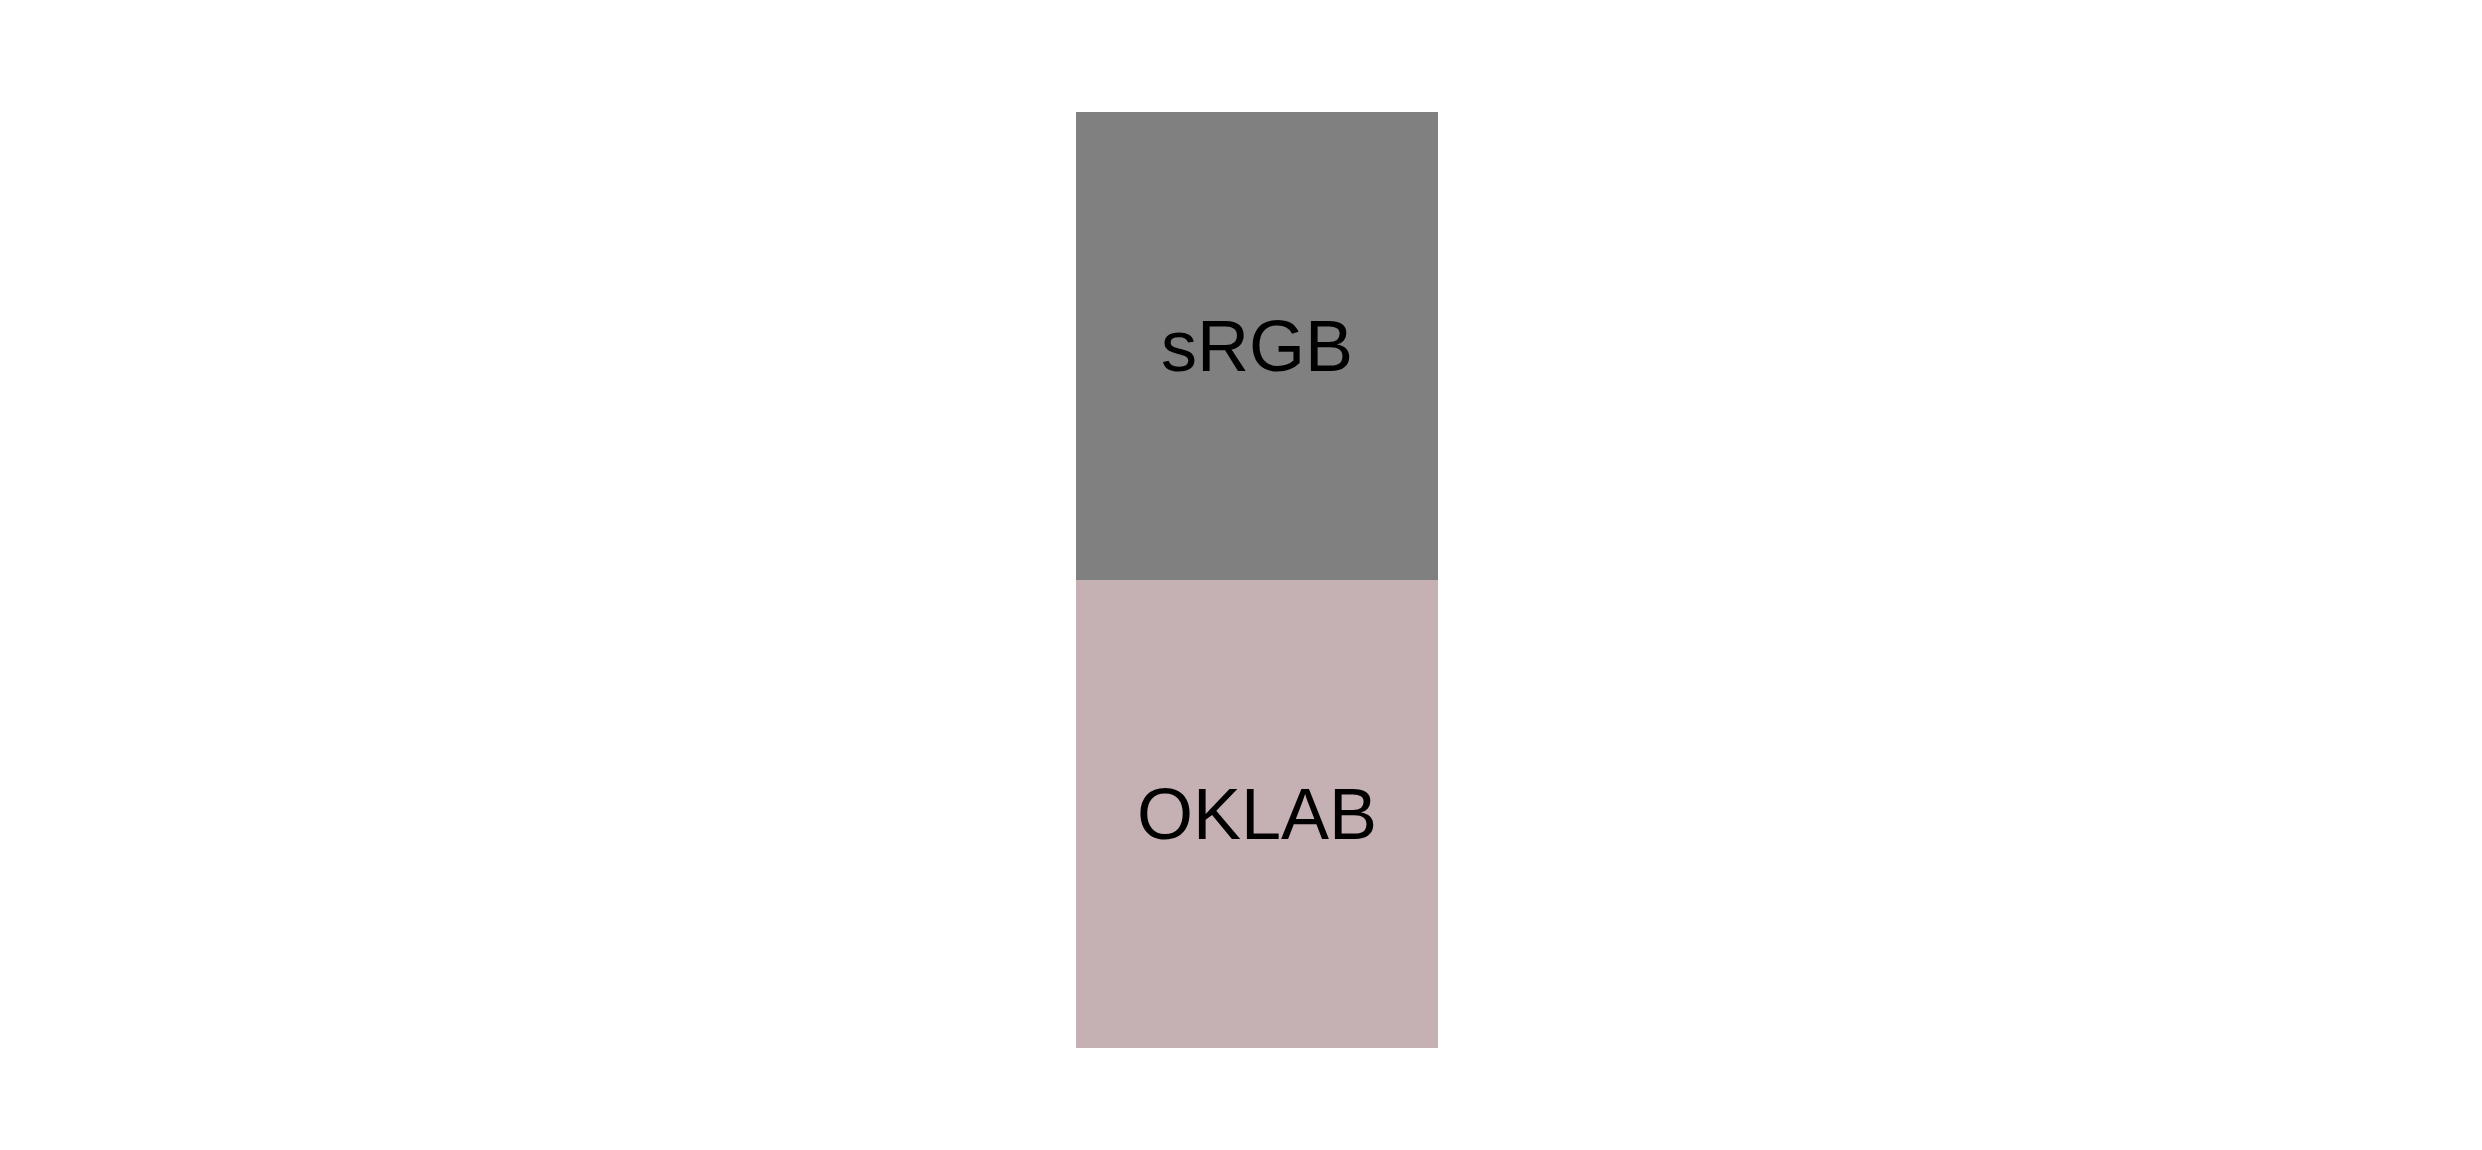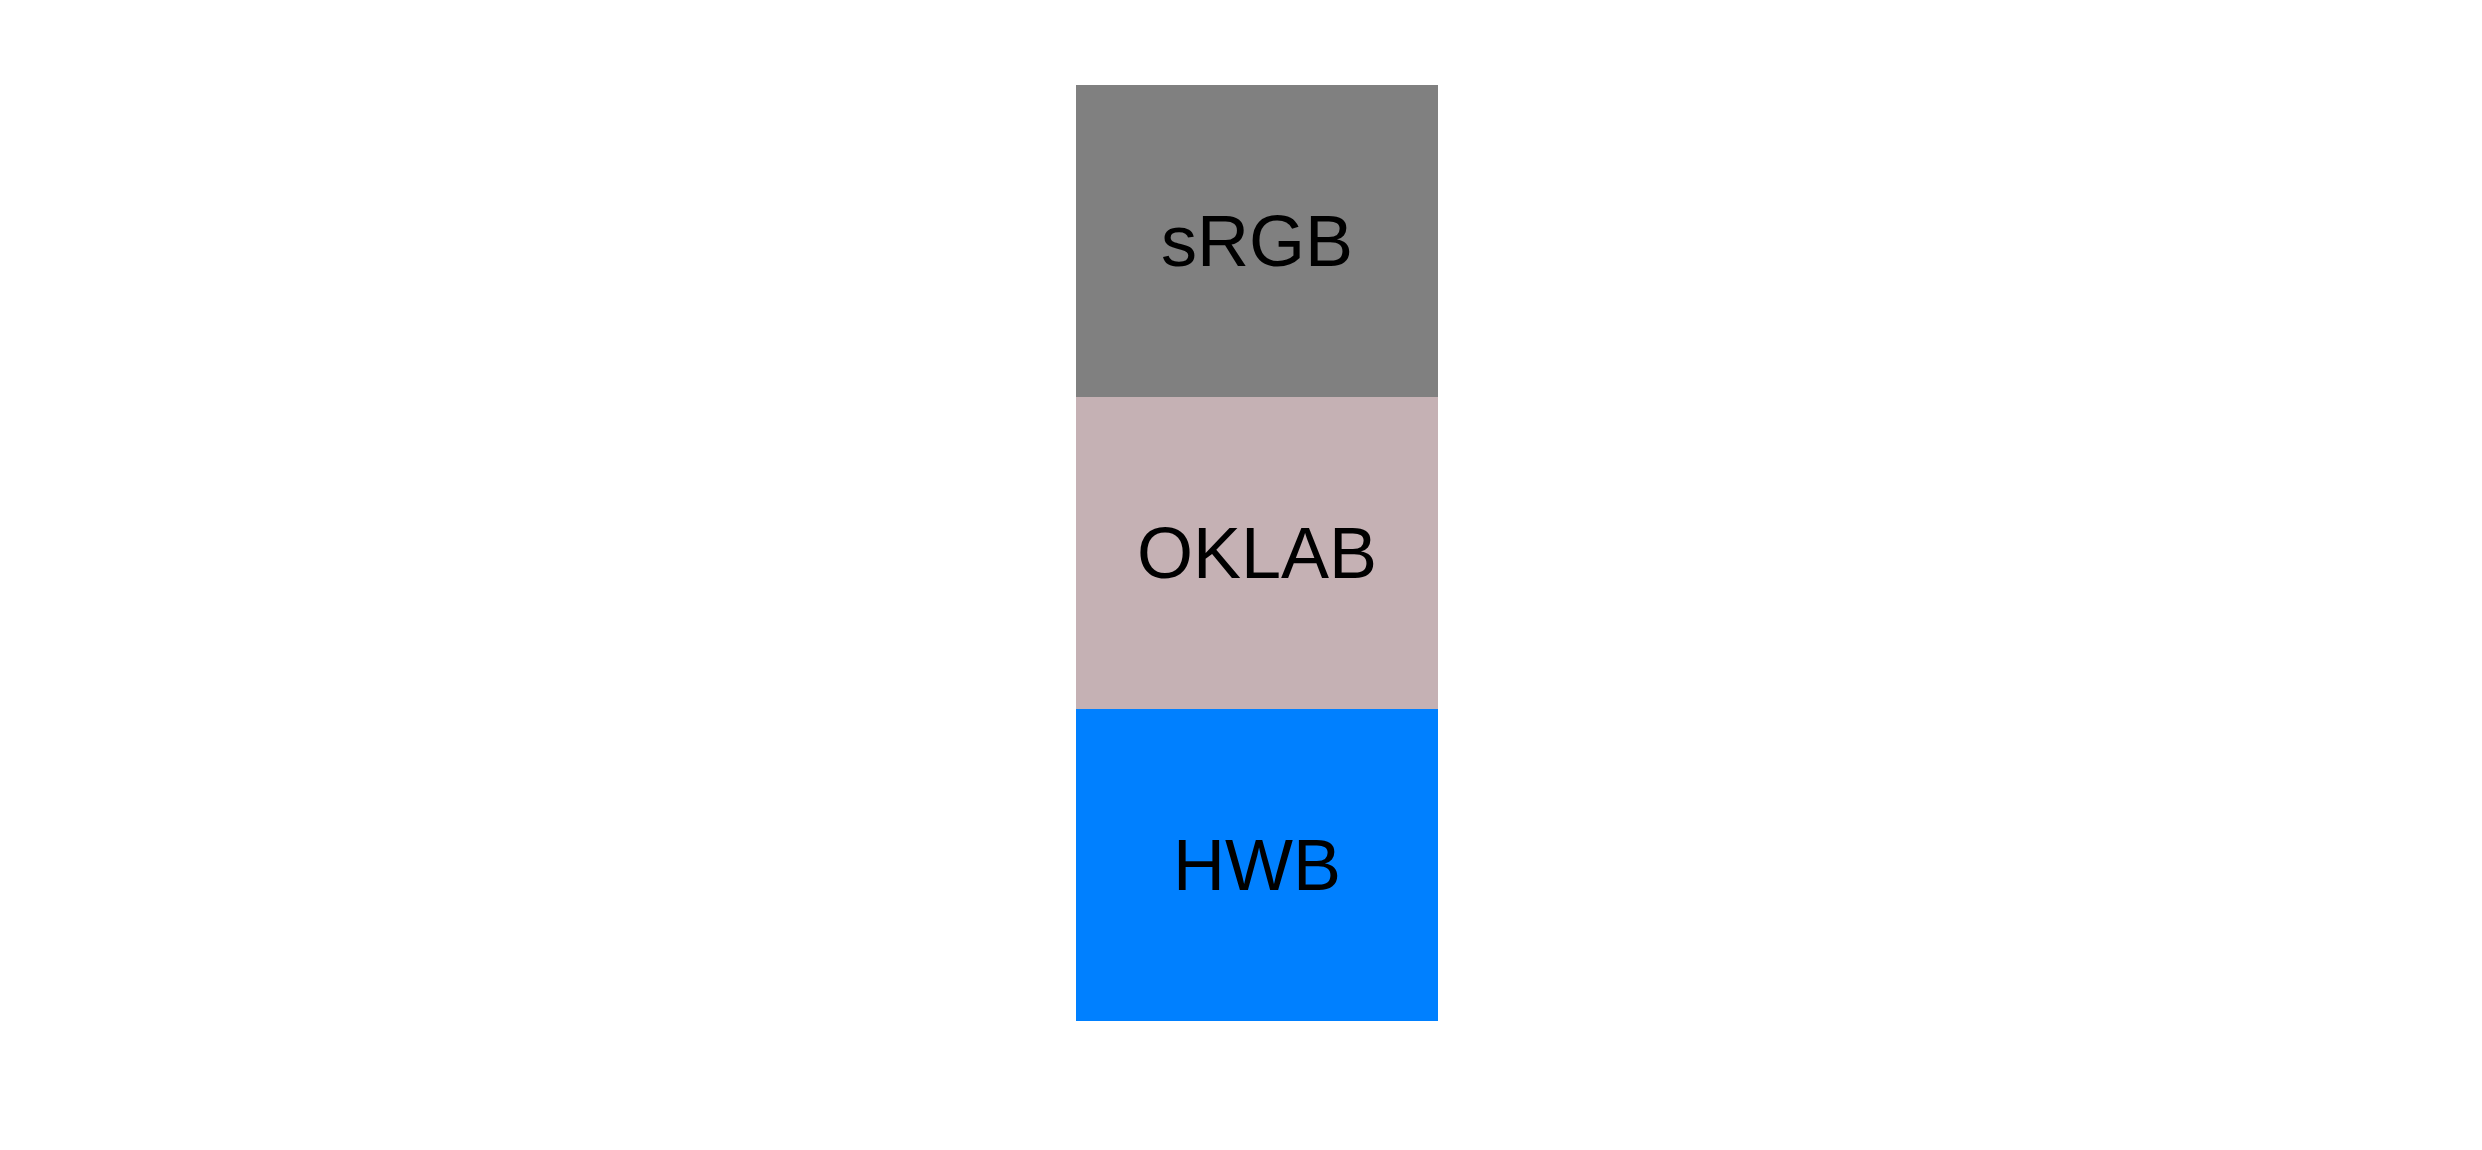--- a/index.html
+++ b/index.html
@@ -42,28 +42,25 @@
     line-height: 1;
     color: #000000;
     letter-spacing: 0px;
     white-space: nowrap;
     user-select: none;
   }
 </style>
 </head>
 <body style="background-color: rgb(255, 255, 255);">
 
-<div id="swatch-stack" style="left: 1060px; top: 85px; width: 362px; height: 936px; padding-left: 16px;">
+<div id="swatch-stack" style="left: 1060px; top: 112px; width: 362px; height: 936px; padding-left: 16px;">
 
   <div class="swatch" style="background-color: rgb(128, 128, 128);">
     <span class="swatch-label" style="font-size: 72px; color: rgb(0, 0, 0);">sRGB</span>
   </div>
 
   <div class="swatch" style="background-color: rgb(197, 177, 180);">
     <span class="swatch-label" style="font-size: 72px; color: rgb(0, 0, 0); text-align: right;">OKLAB</span>
   </div>
 
 
-  <div class="swatch" style="background-color: rgb(0, 128, 255);">
-    <span class="swatch-label" style="font-size: 72px; color: rgb(0, 0, 0);">HWB</span>
-  </div>
 
 </div>
 
 </body></html>

